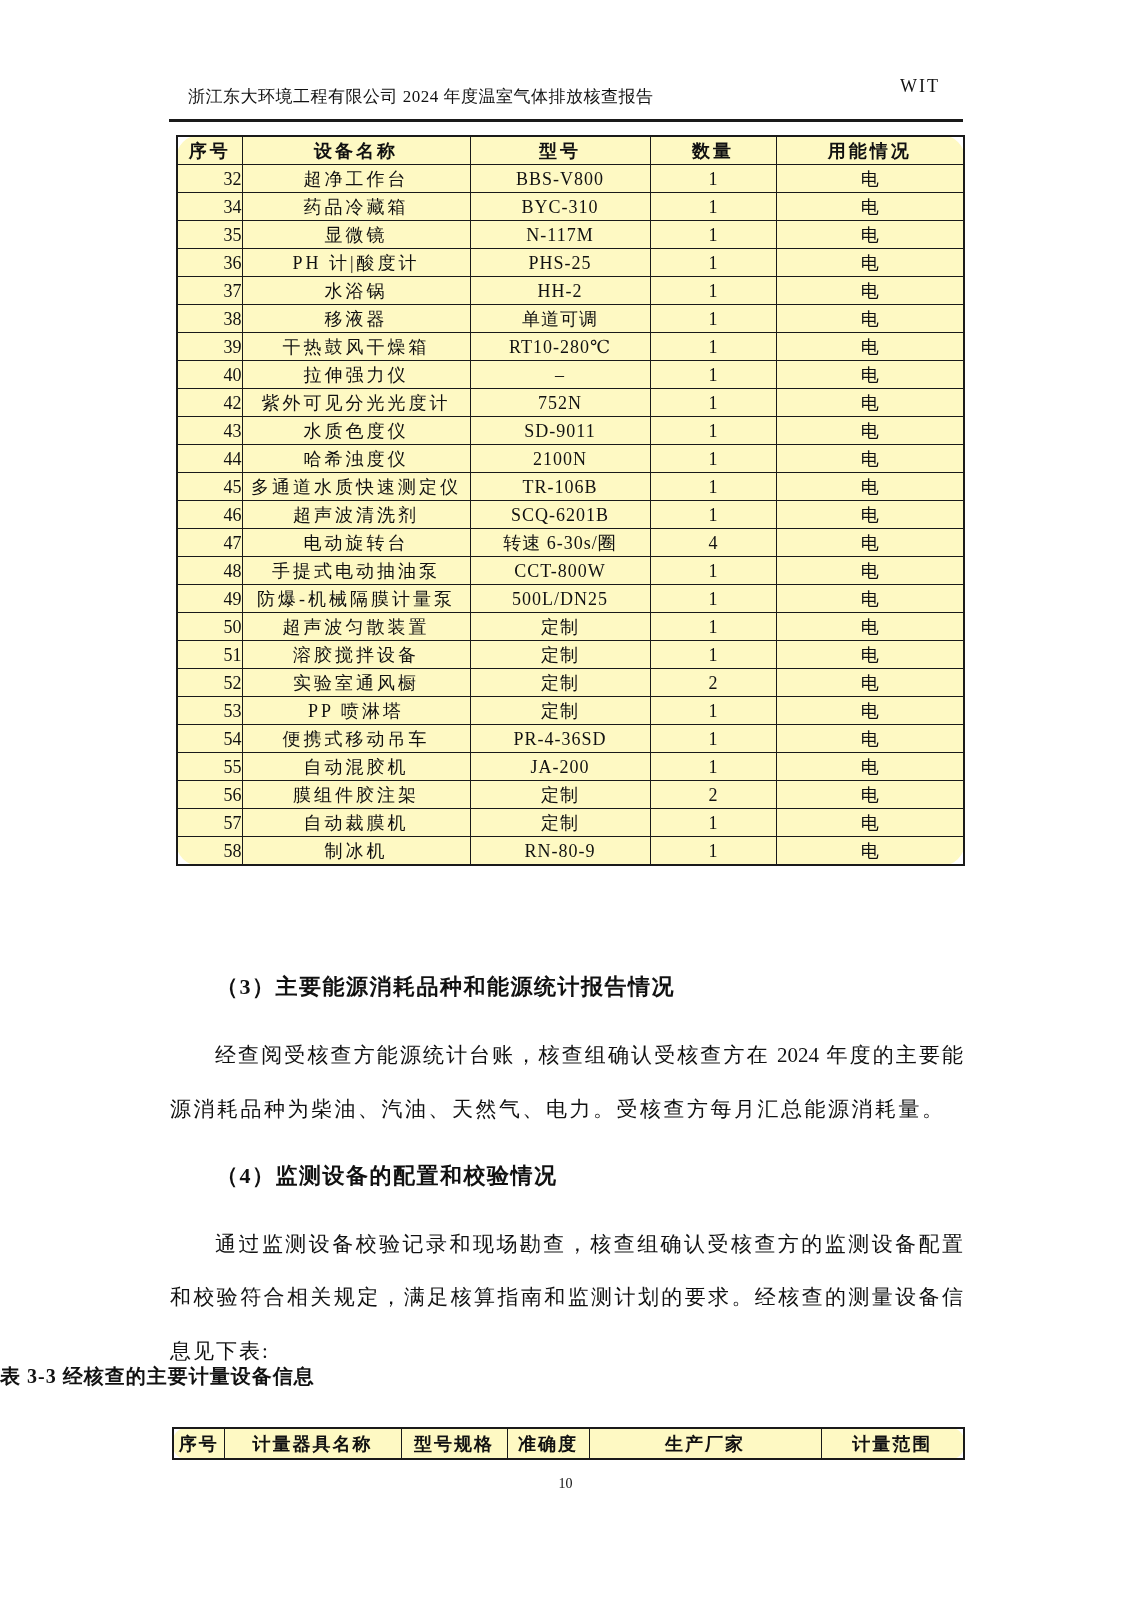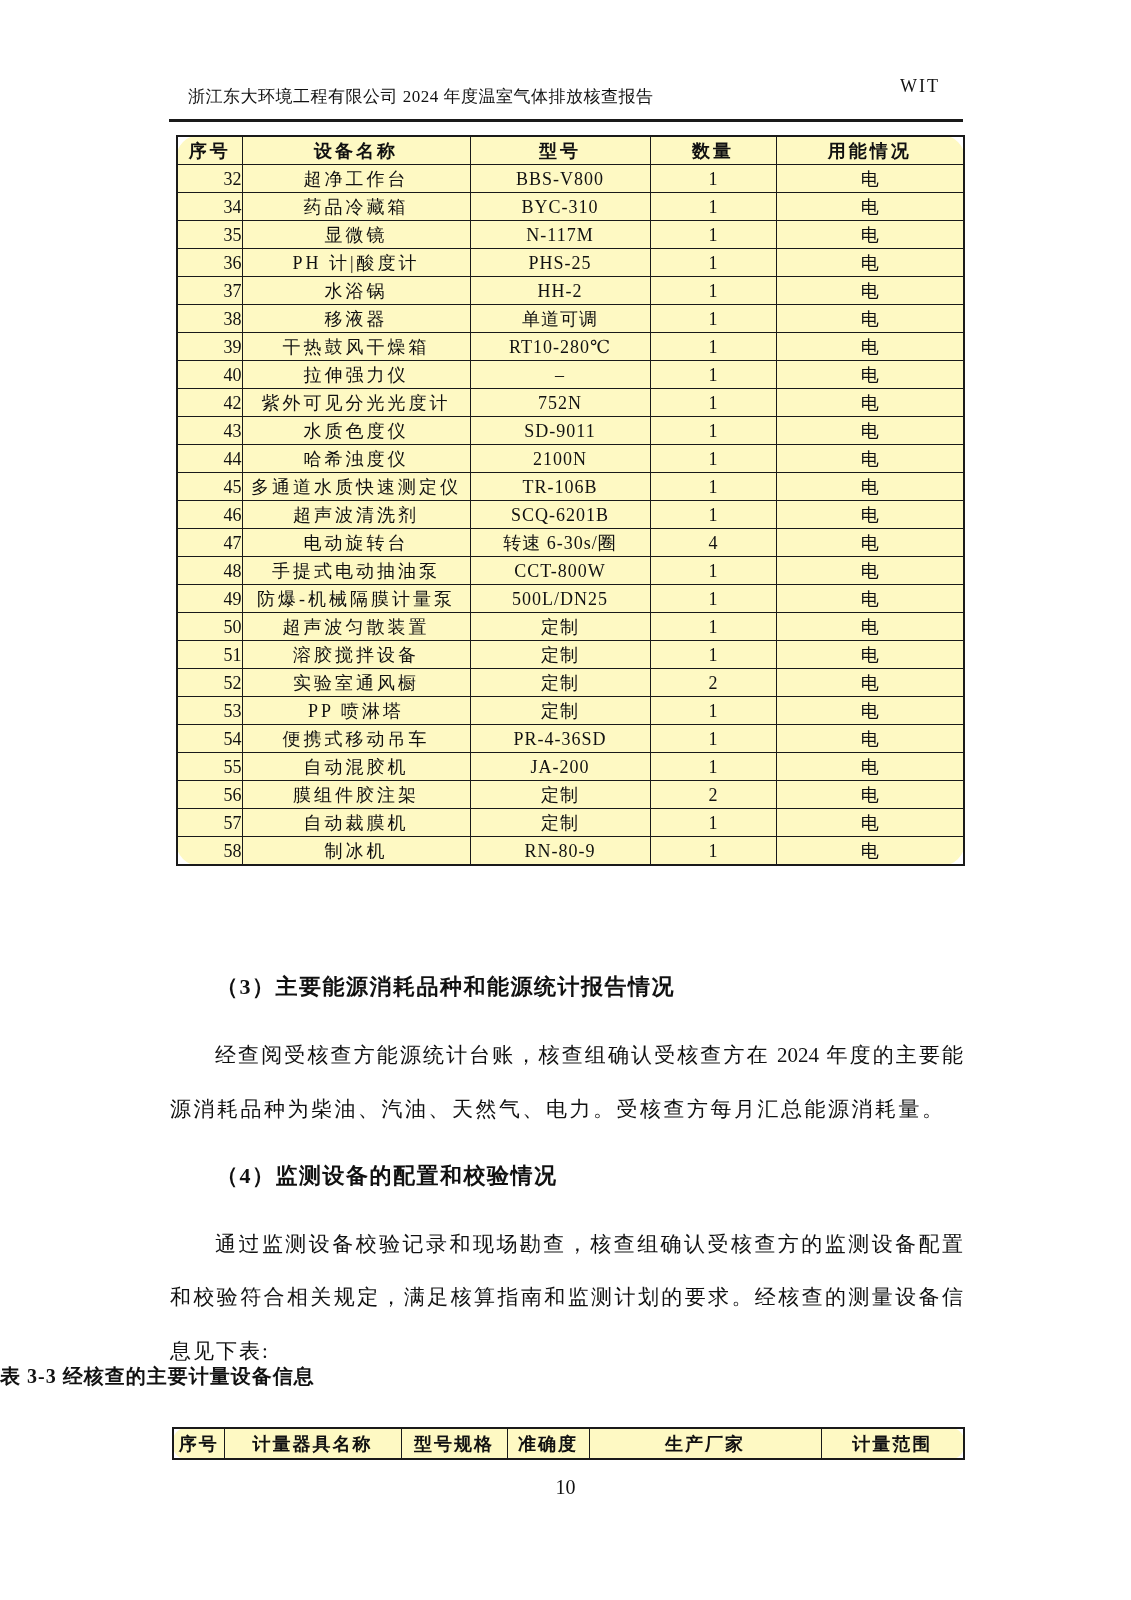--- a/index.html
+++ b/index.html
@@ -42,21 +42,21 @@
   .h4{left:216px;top:1161px;}
   .pline{position:absolute;font-size:21px;white-space:nowrap;}
   .just{white-space:normal;text-align:justify;text-align-last:justify;overflow:hidden;height:30px;}
   .p1l1{left:215px;top:1041px;width:748px;}
   .p1l2{left:170px;top:1095px;letter-spacing:2.5px;}
   .p2l1{left:215px;top:1230px;width:748px;}
   .p2l2{left:170px;top:1283px;width:793px;}
   .p2l3{left:170px;top:1337px;letter-spacing:2px;}
 
   .caption{position:absolute;left:0;top:1363px;width:1131px;text-align:left;font-size:20px;font-weight:bold;letter-spacing:1px;}
-  .pageno{position:absolute;left:0;top:1476px;width:1131px;text-align:center;font-size:20px;}
+  .pageno{position:absolute;left:0;top:1476px;width:1131px;text-align:center;font-size:14px;}
 </style>
 </head>
 <body>
 
 <div class="page">
 
   <div class="hdr-left">浙江东大环境工程有限公司 2024 年度温室气体排放核查报告</div>
   <div class="hdr-right">WIT</div>
   <div class="hdr-rule"></div>
 

